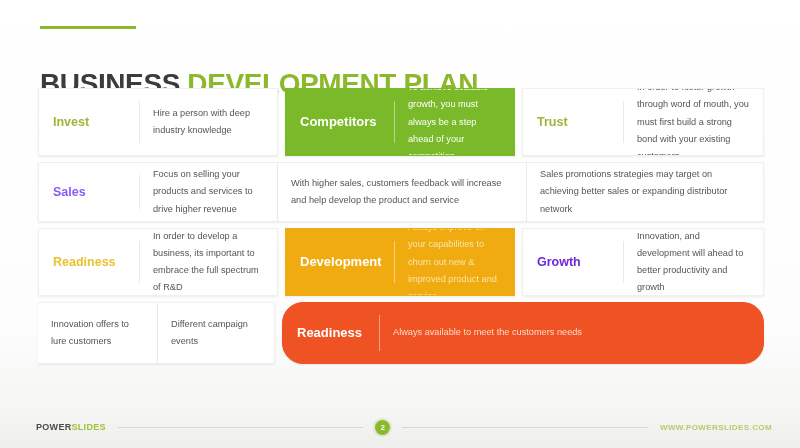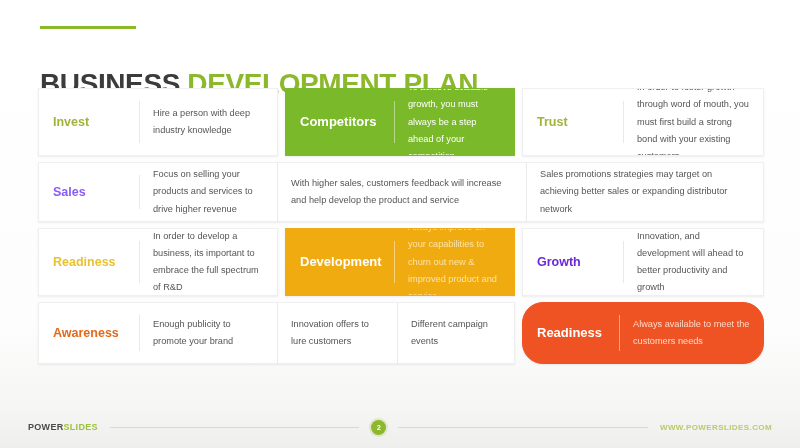--- a/index.html
+++ b/index.html
@@ -131,21 +131,21 @@
     display: flex;
     align-items: center;
     padding: 0 28px;
   }
   .logo {
     font-size: 9px;
     font-weight: bold;
     letter-spacing: 0.3px;
     white-space: nowrap;
   }
-  .logo .l-dark  { color: #4a4a4a; }
+  .logo .l-dark  { color: #4a4a4a; margin-left: 8px; }
   .logo .l-green { color: #9ec23a; }
 
   .foot-line {
     flex: 1 1 auto;
     height: 1px;
     background: #d9d9d4;
     margin: 0 12px;
   }
 
   .page-badge {
@@ -234,25 +234,20 @@
       </div>
       <div style="flex:0 0 7px;"></div>
       <div class="cell plain" style="flex:1 1 auto;">
         <div class="label c-gold2">Growth</div>
         <div class="divider"></div>
         <div class="body-text">Innovation, and development will ahead to better productivity and growth</div>
       </div>
     </div>
 
     <div class="row r4">
-      <div class="cell plain" style="flex:0 0 240px;">
-        <div class="label c-orange">Awareness</div>
-        <div class="divider"></div>
-        <div class="body-text">Enough publicity to promote your brand</div>
-      </div>
       <div class="cell plain" style="flex:0 0 120px;border-left:none;">
         <div class="body-text">Innovation offers to lure customers</div>
       </div>
       <div class="cell plain" style="flex:0 0 117px;border-left:none;">
         <div class="body-text">Different campaign events</div>
       </div>
       <div style="flex:0 0 7px;"></div>
       <div class="cell hl-red" style="flex:1 1 auto;border-radius:21px;">
         <div class="label on-color" style="width:96px;">Readiness</div>
         <div class="divider on-color"></div>

